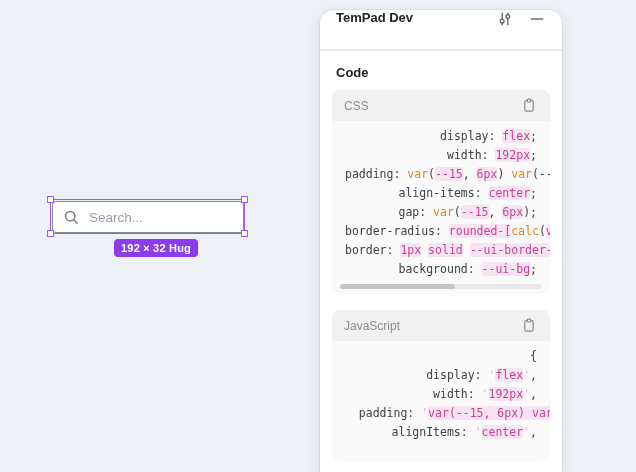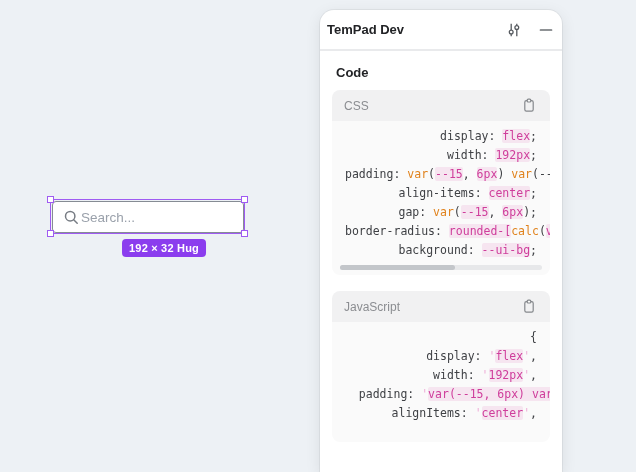--- a/index.html
+++ b/index.html
@@ -29,55 +29,55 @@
     background:var(--canvas-bg);
     overflow:hidden;
     font-family:"Liberation Sans", sans-serif;
     -webkit-font-smoothing:antialiased;
   }
 
   
   .search-input{
     position:absolute;left:52px;top:201px;width:192px;height:32px;
     background:#fff;border:1px solid var(--input-border);border-radius:4px;
-    display:flex;align-items:center;gap:1px;padding:0 10px;
+    display:flex;align-items:center;gap:9px;padding:0 10px;
   }
   .search-input .ph{font-size:13.5px;color:var(--placeholder);}
   .selection-box{
     position:absolute;left:50px;top:199px;width:195px;height:35px;
     border:1.5px solid var(--sel-purple);
     pointer-events:none;
   }
   .handle{
     position:absolute;width:7px;height:7px;background:#fff;
     border:1px solid var(--sel-purple);
   }
   .h-tl{left:47px;top:196px;}
   .h-tr{left:241px;top:196px;}
   .h-bl{left:47px;top:230px;}
   .h-br{left:241px;top:230px;}
   .size-badge{
-    position:absolute;left:164px;top:239px;transform:translateX(-50%);
+    position:absolute;left:156px;top:239px;transform:translateX(-50%);
     background:var(--badge-purple);color:#fff;
     font-size:11px;font-weight:bold;letter-spacing:.2px;
     padding:3px 7px;border-radius:4px;white-space:nowrap;
   }
 
   
   .panel{
     position:absolute;left:320px;top:10px;width:242px;height:462px;
     background:var(--panel-bg);
     border-radius:14px 14px 0 0;
     box-shadow:0 0 0 1px rgba(0,0,0,0.05), 0 4px 16px rgba(0,0,0,0.09);
     display:flex;flex-direction:column;
     overflow:hidden;
   }
   .panel-header{
-    height:39px;flex:0 0 39px;display:flex;align-items:center;
-    padding:0 7px;gap:14px;
+    height:39px;flex:0 0 39px;display:flex;align-items:flex-start;
+    padding:0 16px;gap:14px;
   }
   .panel-title{font-size:13px;font-weight:bold;color:var(--text-dark);flex:1;}
   .icon-btn{display:flex;align-items:center;justify-content:center;width:18px;height:18px;cursor:pointer;}
   .divider{height:1px;background:var(--divider);flex:0 0 1px;}
   .node-row{
     height:42px;flex:0 0 42px;display:flex;align-items:center;
     padding:0 16px;
   }
   .node-name{font-size:13px;font-weight:600;color:var(--text-dark);flex:1;}
   .code-section{flex:1;display:flex;flex-direction:column;padding:14px 12px 8px;overflow:hidden;}
@@ -170,20 +170,21 @@
           </svg>
         </span>
       </div>
       <div class="code-body">
           <div class="code-line"><span class="tk-p">display: </span><span class="tk-v">flex</span><span class="tk-p">;</span></div>
           <div class="code-line"><span class="tk-p">width: </span><span class="tk-v">192px</span><span class="tk-p">;</span></div>
           <div class="code-line"><span class="tk-p">padding: </span><span class="tk-f">var</span><span class="tk-p">(</span><span class="tk-v">--15</span><span class="tk-p">, </span><span class="tk-v">6px</span><span class="tk-p">) </span><span class="tk-f">var</span><span class="tk-p">(--</span></div>
           <div class="code-line"><span class="tk-p">align-items: </span><span class="tk-v">center</span><span class="tk-p">;</span></div>
           <div class="code-line"><span class="tk-p">gap: </span><span class="tk-f">var</span><span class="tk-p">(</span><span class="tk-v">--15</span><span class="tk-p">, </span><span class="tk-v">6px</span><span class="tk-p">);</span></div>
           <div class="code-line"><span class="tk-p">border-radius: </span><span class="tk-v">rounded-[</span><span class="tk-f">calc</span><span class="tk-p">(</span><span class="tk-v">v</span></div>
+          <div class="code-line"><span class="tk-p">border: </span><span class="tk-v">1px</span><span class="tk-p"> </span><span class="tk-v">solid</span><span class="tk-p"> </span><span class="tk-v">--ui-border-</span></div>
           <div class="code-line"><span class="tk-p">background: </span><span class="tk-v">--ui-bg</span><span class="tk-p">;</span></div>
         </div>
       <div class="hscroll">
         <div class="hscroll-track">
           <div class="hscroll-thumb"></div>
         </div>
       </div>
     </div>
 
     <div class="code-card">

